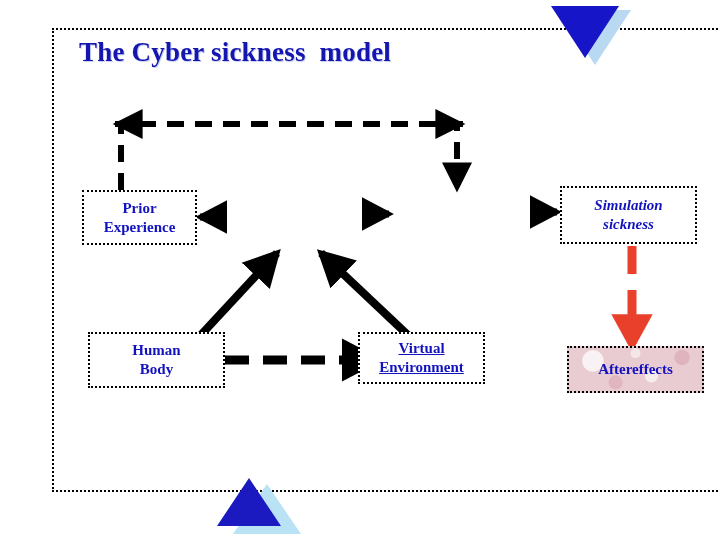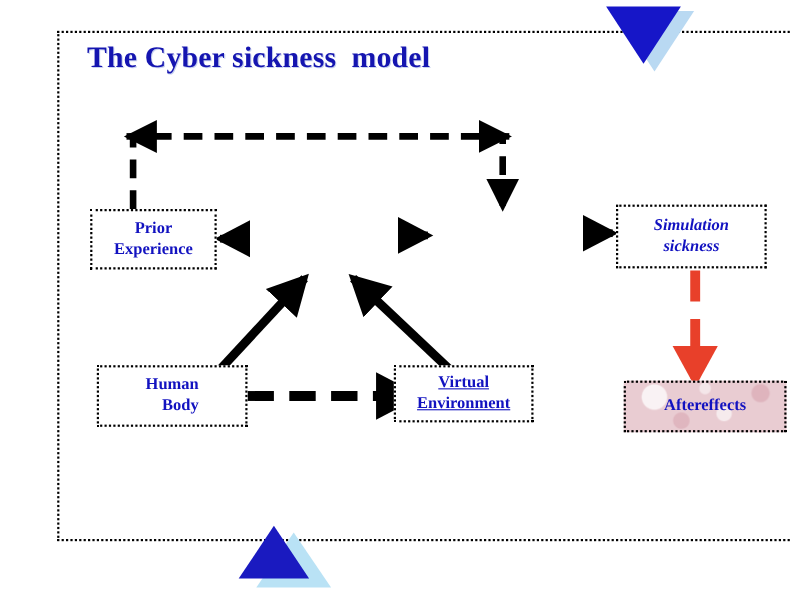--- a/index.html
+++ b/index.html
@@ -163,27 +163,27 @@
 Experience</span>
   </div>
 
 
 
   <div class="node" id="node-simulation-sickness" style="left:521px; top:186px; width:137px; height:58px;font-style:italic;">
     <span>Simulation
 sickness</span>
   </div>
 
-  <div class="node" id="node-human-body" style="left:49px; top:332px; width:137px; height:56px;text-align:right;">
+  <div class="node" id="node-human-body" style="left:49px; top:332px; width:137px; height:56px;">
     <span>Human
 Body</span>
   </div>
 
   <div class="node" id="node-virtual-environment" style="left:319px; top:332px; width:127px; height:52px;text-decoration:underline;">
     <span>Virtual
 Environment</span>
   </div>
 
-  <div class="node" id="node-aftereffects" style="left:528px; top:346px; width:148px; height:47px;">
+  <div class="node" id="node-aftereffects" style="left:528px; top:346px; width:137px; height:47px;">
     <span>Aftereffects</span>
   </div>
 
 </div>
 
 </body></html>

